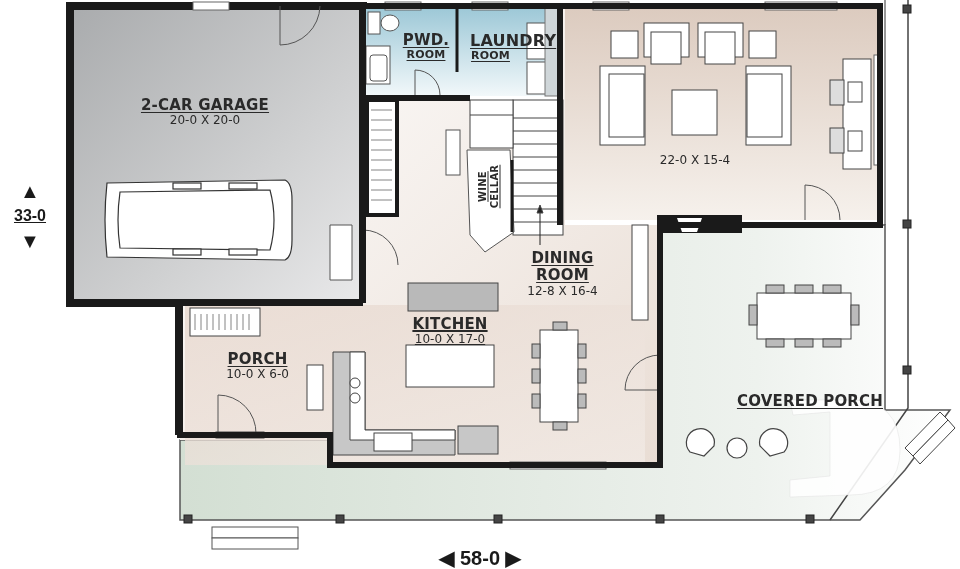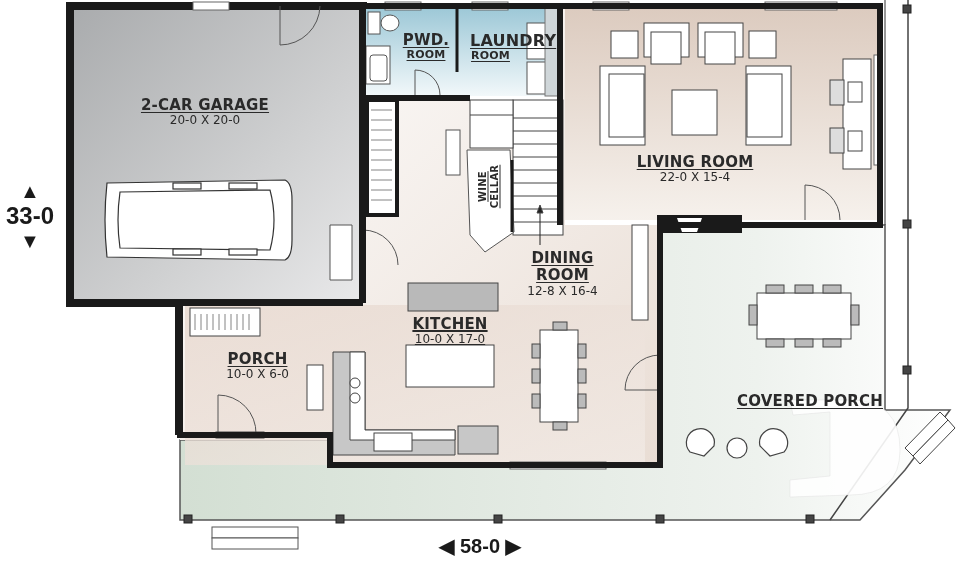--- a/index.html
+++ b/index.html
@@ -276,21 +276,20 @@
   <span class="name" style="font-size:15px;">PWD.</span>
   <span class="name" style="font-size:11px;">ROOM</span>
 </div>
 
 <div class="label" style="left:458px;top:32px;width:65px;">
   <span class="name" style="font-size:16px;padding-left:12px;">LAUNDRY</span>
   <span class="name" style="font-size:11px;">ROOM</span>
 </div>
 
 <div class="label" style="left:620px;top:154px;width:150px;">
-  <span class="name">LIVING ROOM</span>
   <span class="dim">22-0 X 15-4</span>
 </div>
 
 <div class="label" style="left:463px;top:175px;width:50px;transform:rotate(-90deg);">
   <span class="name" style="font-size:10px;">WINE</span>
   <span class="name" style="font-size:10px;">CELLAR</span>
 </div>
 
 <div class="label" style="left:515px;top:250px;width:95px;">
   <span class="name">DINING</span>
@@ -307,21 +306,21 @@
   <span class="name">PORCH</span>
   <span class="dim">10-0 X 6-0</span>
 </div>
 
 <div class="label" style="left:730px;top:361px;width:160px;margin-top:32px;">
   <span class="name">COVERED PORCH</span>
 </div>
 
 <div class="overall" style="left:4px;top:180px;width:52px;text-align:center;">
   <div style="font-size:20px;line-height:22px;">▲</div>
-  <div style="font-size:24px;line-height:28px;">33-0</div>
+  <div style="font-size:16px;line-height:28px;text-decoration:underline;">33-0</div>
   <div style="font-size:20px;line-height:22px;">▼</div>
 </div>
 
-<div class="overall" style="left:415px;top:535px;width:130px;text-align:center;font-size:20px;line-height:22px;white-space:nowrap;">
+<div class="overall" style="left:415px;top:547px;width:130px;text-align:center;font-size:20px;line-height:22px;white-space:nowrap;">
   <span>◀</span>
   <span>58-0</span>
   <span>▶</span>
 </div>
 
 </body></html>

